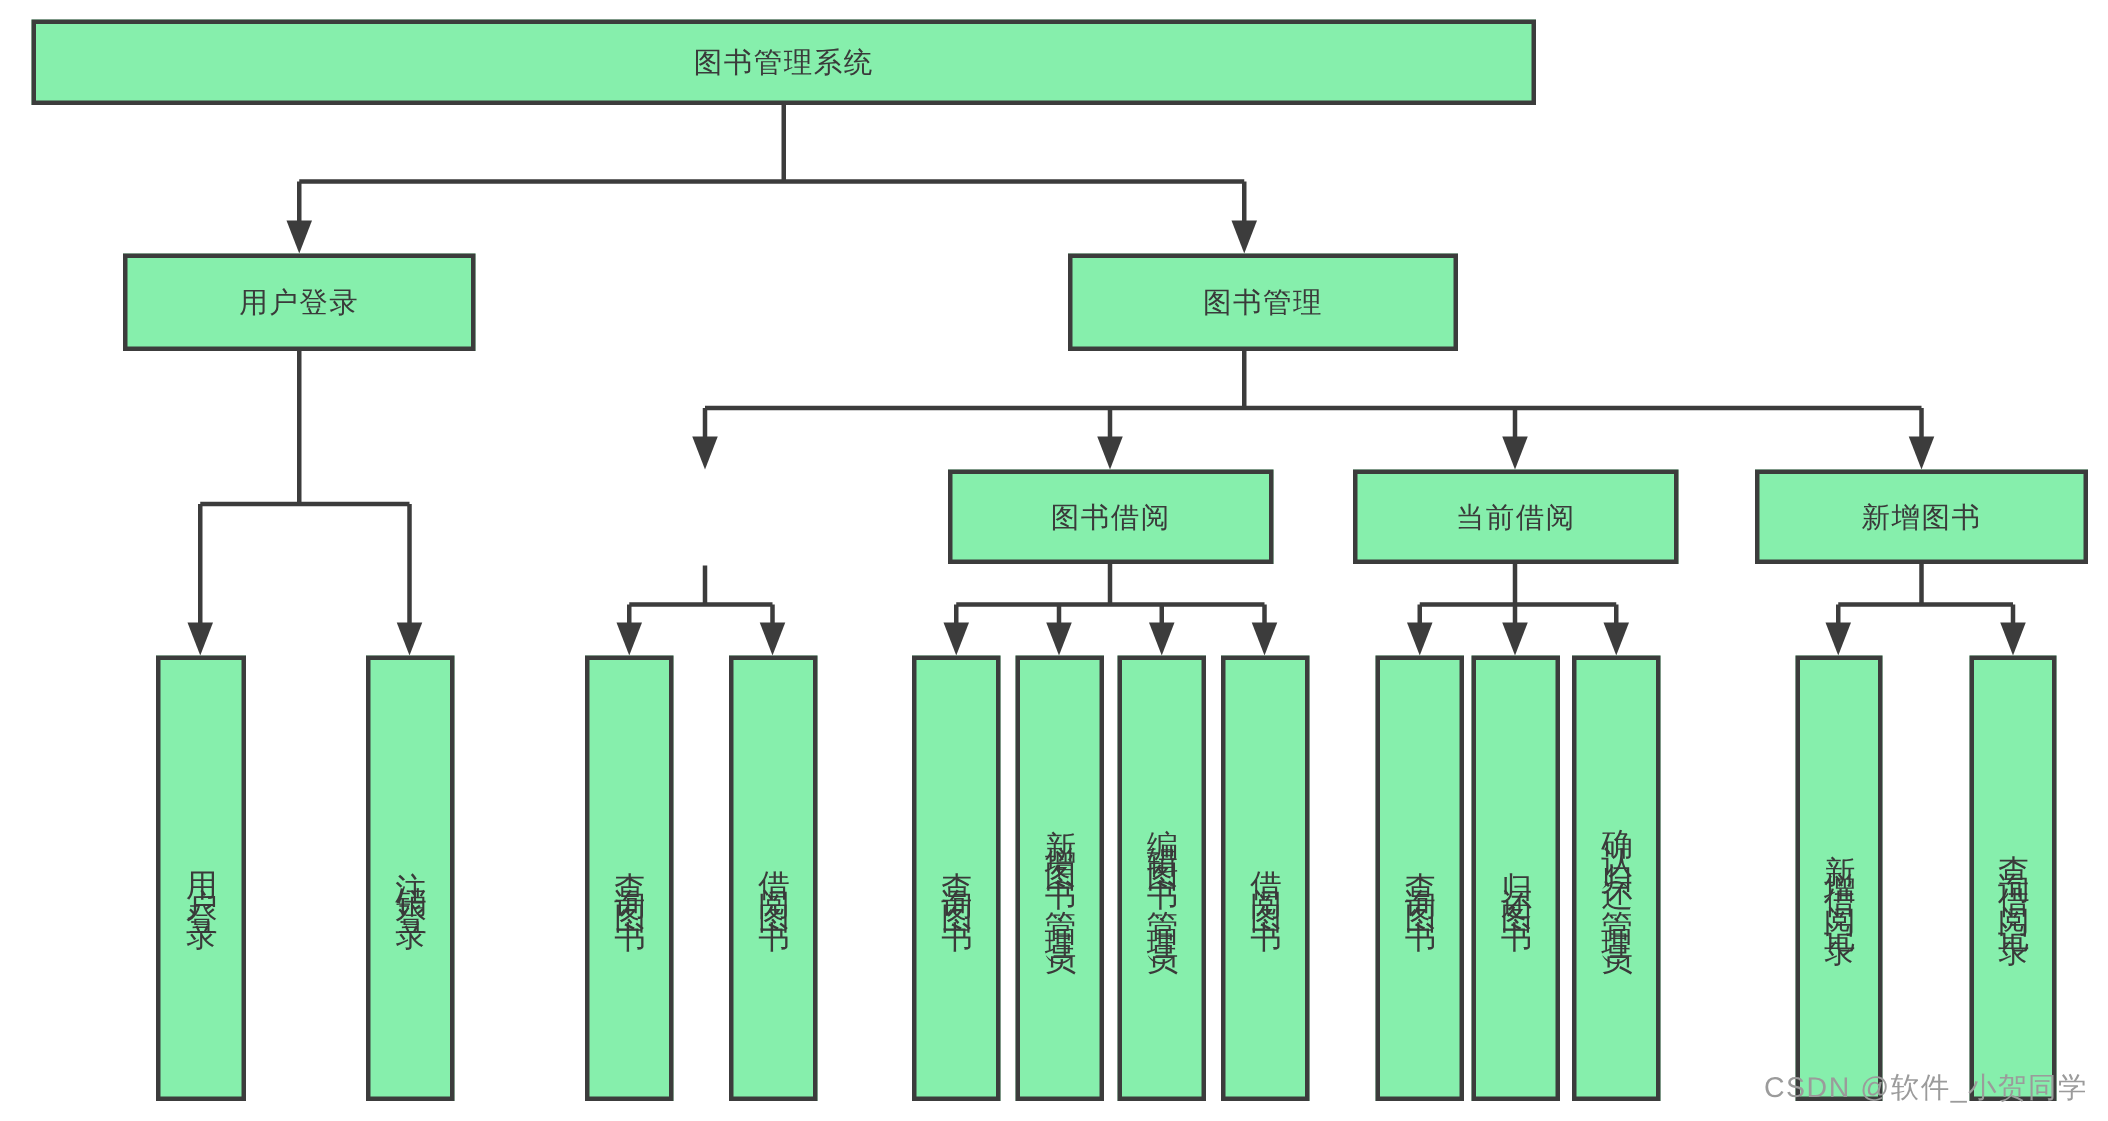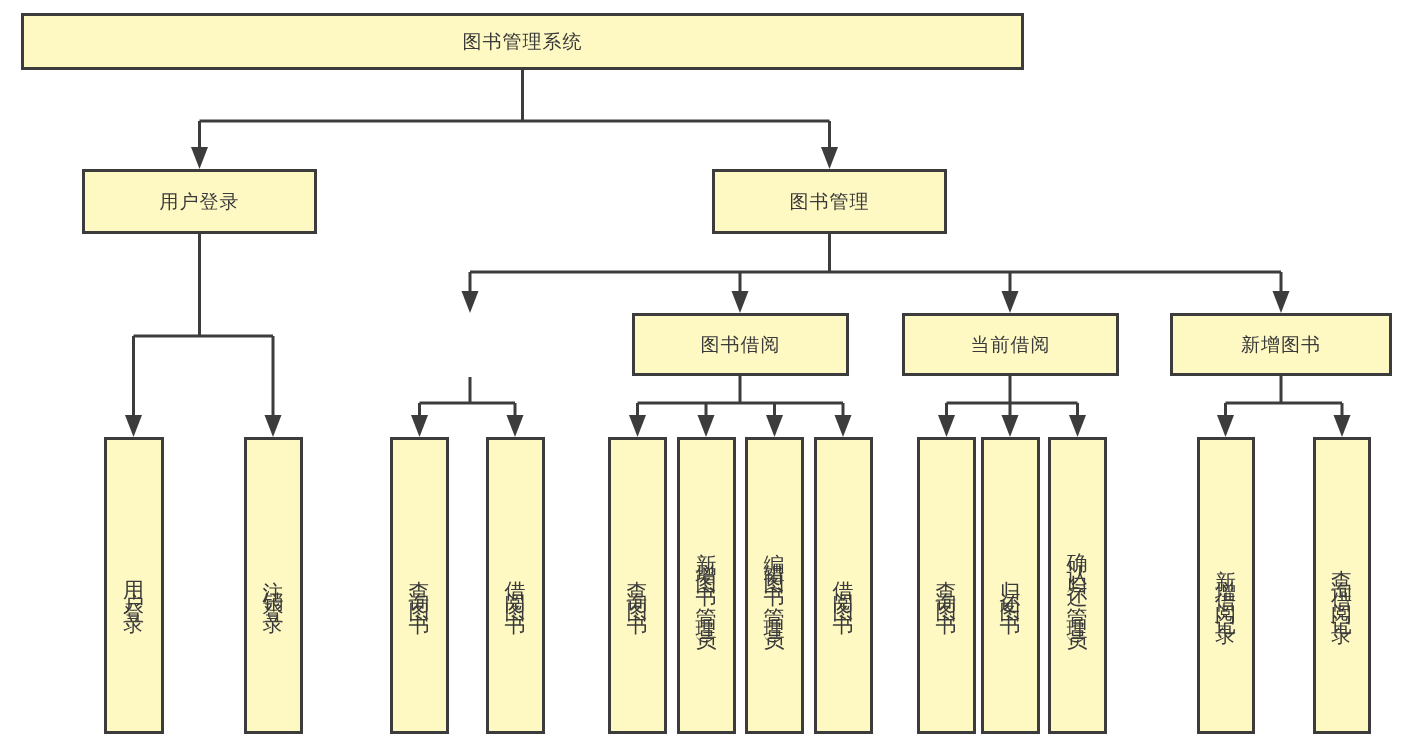--- a/index.html
+++ b/index.html
@@ -7,21 +7,21 @@
     position: relative;
     width: 1405px;
     height: 747px;
     background: #ffffff;
     font-family: "Liberation Sans", "DejaVu Sans", sans-serif;
     overflow: hidden;
   }
   .node {
     position: absolute;
     box-sizing: border-box;
-    background: #fef9c3;
+    background: #86efac;
     border: 3px solid #3c3c3c;
     display: flex;
     align-items: center;
     justify-content: center;
     z-index: 2;
   }
   .node .lbl {
     color: #3a3a3a;
     font-size: 19px;
     letter-spacing: 1px;
@@ -97,21 +97,21 @@
     </g>
   </svg>
 
   <div class="node" style="left:21px;top:13px;width:1003px;height:57px">
     <span class="lbl">图书管理系统</span>
   </div>
 
   <div class="node" style="left:82px;top:169px;width:235px;height:65px">
     <span class="lbl">用户登录</span>
   </div>
-  <div class="node" style="left:712px;top:169px;width:235px;height:65px">
+  <div class="node" style="left:712px;top:169px;width:260px;height:65px">
     <span class="lbl">图书管理</span>
   </div>
 
   <div class="node" style="left:902px;top:313px;width:217px;height:63px">
     <span class="lbl">当前借阅</span>
   </div>
   <div class="node" style="left:632px;top:313px;width:217px;height:63px">
     <span class="lbl">图书借阅</span>
   </div>
   <div class="node" style="left:1170px;top:313px;width:222px;height:63px">
@@ -155,14 +155,15 @@
     <span class="lbl">确认归还（管理员）</span>
   </div>
 
   <div class="node leaf" style="left:1197px;top:437px;width:58px;height:297px">
     <span class="lbl">新增借阅记录</span>
   </div>
   <div class="node leaf" style="left:1313px;top:437px;width:58px;height:297px">
     <span class="lbl">查询借阅记录</span>
   </div>
 
+  <div class="watermark">CSDN @软件_小贺同学</div>
 
 </div>
 
 </body></html>

